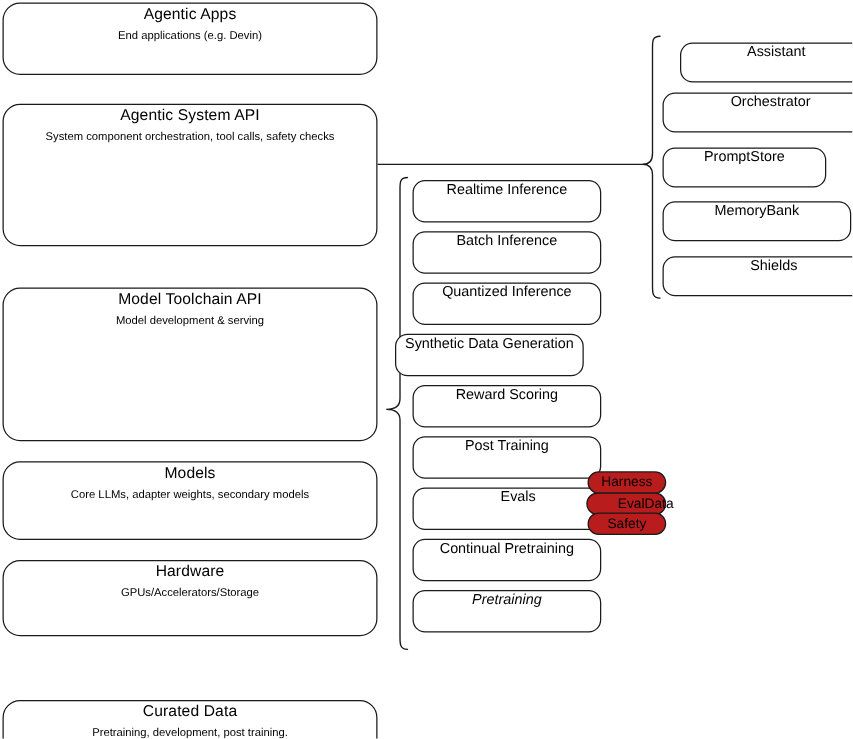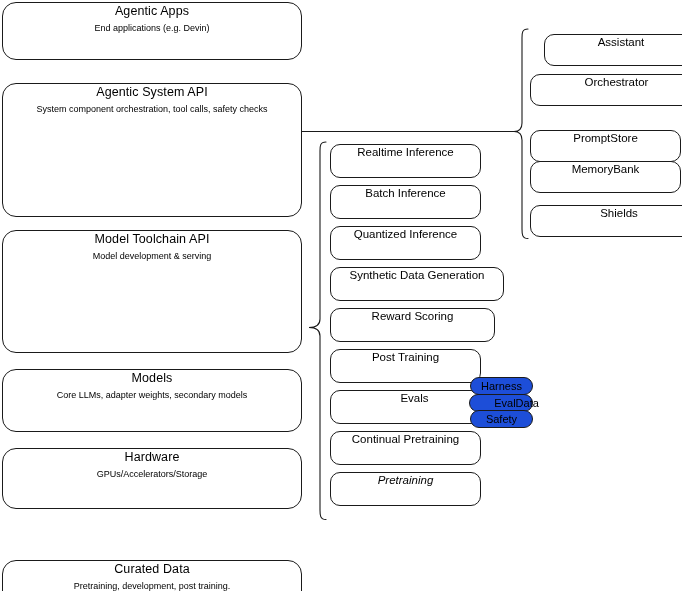--- a/index.html
+++ b/index.html
@@ -50,21 +50,21 @@
     font-size: 11.5px;
     line-height: 15px;
   }
   .pill-mid { height: 34px; }
   .pill-right { height: 32px; }
 
   
   .chip {
     position: absolute;
     box-sizing: border-box;
-    background: #1d4ed8;
+    background: #b91c1c;
     border: 1px solid #1a1a1a;
     border-radius: 999px;
     height: 18px;
     display: flex;
     align-items: center;
     justify-content: center;
     font-size: 11px;
     line-height: 14px;
     color: #000;
   }
@@ -81,21 +81,21 @@
 </head>
 <body>
 
 <div id="canvas">
 
   <div class="node layer-card" style="left:2px; top:2px; width:300px; height:58px;">
     <div class="layer-title">Agentic Apps</div>
     <div class="layer-sub">End applications (e.g. Devin)</div>
   </div>
 
-  <div class="node layer-card" style="left:2px; top:83px; width:300px; height:134px;">
+  <div class="node layer-card" style="left:2px; top:83px; width:300px; height:114px;">
     <div class="layer-title">Agentic System API</div>
     <div class="layer-sub">System component orchestration, tool calls, safety checks</div>
   </div>
 
   <div class="node layer-card" style="left:2px; top:230px; width:300px; height:123px;">
     <div class="layer-title">Model Toolchain API</div>
     <div class="layer-sub">Model development &amp; serving</div>
   </div>
 
   <div class="node layer-card" style="left:2px; top:369px; width:300px; height:63px;">
@@ -129,24 +129,24 @@
 
   <div class="node pill pill-mid" style="left:330px; top:144px; width:151px;">
     <span>Realtime Inference</span>
   </div>
   <div class="node pill pill-mid" style="left:330px; top:185px; width:151px;">
     <span>Batch Inference</span>
   </div>
   <div class="node pill pill-mid" style="left:330px; top:226px; width:151px;">
     <span>Quantized Inference</span>
   </div>
-  <div class="node pill pill-mid" style="left:330px; top:267px; width:174px;">
+  <div class="node pill pill-mid" style="left:316px; top:267px; width:151px;">
     <span>Synthetic Data Generation</span>
   </div>
-  <div class="node pill pill-mid" style="left:330px; top:308px; width:165px;">
+  <div class="node pill pill-mid" style="left:330px; top:308px; width:151px;">
     <span>Reward Scoring</span>
   </div>
   <div class="node pill pill-mid" style="left:330px; top:349px; width:151px;">
     <span>Post Training</span>
   </div>
   <div class="node pill pill-mid" style="left:330px; top:390px; width:151px;padding-left:18px;">
     <span>Evals</span>
   </div>
   <div class="node pill pill-mid" style="left:330px; top:431px; width:151px;">
     <span>Continual Pretraining</span>
@@ -164,21 +164,21 @@
   <div class="chip" style="left:470px; top:410px; width:63px;">
     <span>Safety</span>
   </div>
 
   <div class="node pill pill-right" style="left:544px; top:34px; width:154px;">
     <span>Assistant</span>
   </div>
   <div class="node pill pill-right" style="left:530px; top:74px; width:173px;">
     <span>Orchestrator</span>
   </div>
-  <div class="node pill pill-right" style="left:530px; top:130px; width:151px;">
+  <div class="node pill pill-right" style="left:530px; top:118px; width:131px;">
     <span>PromptStore</span>
   </div>
   <div class="node pill pill-right" style="left:530px; top:161px; width:151px;">
     <span>MemoryBank</span>
   </div>
   <div class="node pill pill-right" style="left:530px; top:205px; width:178px;">
     <span>Shields</span>
   </div>
 
 </div>

